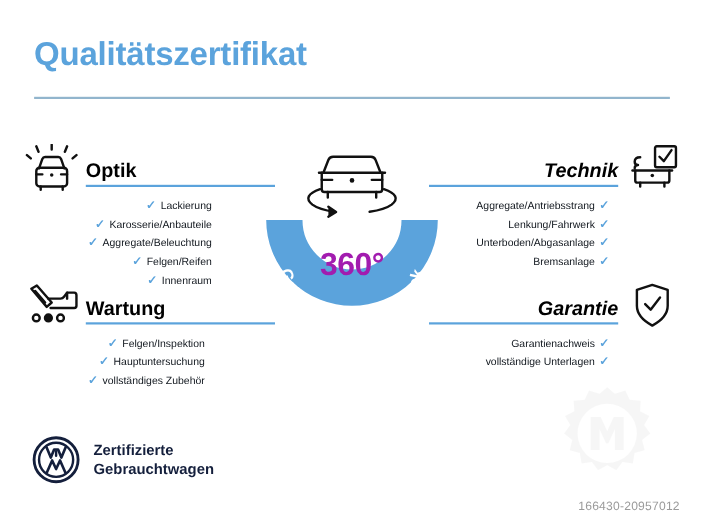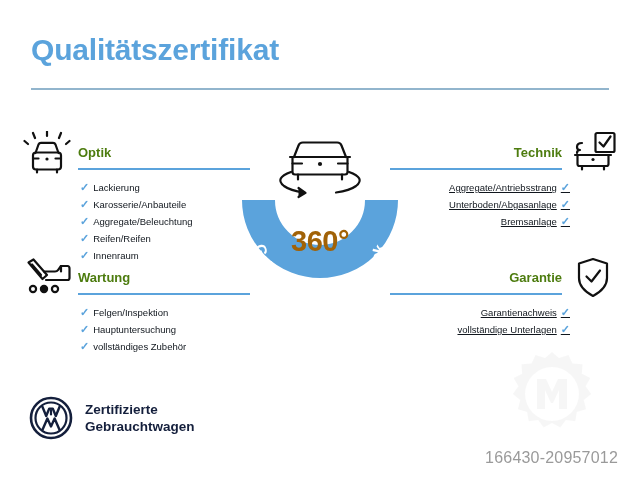--- a/index.html
+++ b/index.html
@@ -53,29 +53,29 @@
     top: 0;
   }
   .sec-optik .sec-icon,
   .sec-wartung .sec-icon { left: 0; }
   .sec-technik .sec-icon,
   .sec-garantie .sec-icon { right: 0; }
 
   .sec-head {
     position: absolute;
     top: 14px;
-    font-size: 13px;
-    font-weight: bold;
-    color: #4d7c0f;
+    font-size: 18px;
+    font-weight: bold;
+    color: #000000;
     white-space: nowrap;
   }
   .sec-optik .sec-head,
   .sec-wartung .sec-head { left: 56px; }
   .sec-technik .sec-head,
-  .sec-garantie .sec-head { right: 56px; }
+  .sec-garantie .sec-head { right: 56px; font-style: italic; }
 
   .sec-rule {
     position: absolute;
     top: 37px;
     height: 2px;
     background: #5ba3dc;
   }
   .sec-optik .sec-rule,
   .sec-wartung .sec-rule { left: 56px; right: -16px; }
   .sec-technik .sec-rule,
@@ -84,25 +84,26 @@
   .sec-list {
     position: absolute;
     top: 48px;
     list-style: none;
     margin: 0;
     padding: 0;
     font-size: 9.5px;
     line-height: 16px;
     color: #10161d;
     white-space: nowrap;
+    text-align: right;
   }
   .sec-optik .sec-list,
   .sec-wartung .sec-list { left: 58px; }
   .sec-technik .sec-list,
-  .sec-garantie .sec-list { right: 48px; text-align: right; text-decoration: underline; }
+  .sec-garantie .sec-list { right: 64px; text-align: right; }
 
   .sec-list li { display: block; }
   .check {
     color: #5ba3dc;
     font-size: 11px;
     font-weight: bold;
   }
   .sec-optik .check,
   .sec-wartung .check { margin-right: 4px; }
   .sec-technik .check,
@@ -119,21 +120,21 @@
   .badge svg { display: block; }
 
   .badge-360 {
     position: absolute;
     left: 0;
     top: 101px;
     width: 172px;
     text-align: center;
     font-size: 29px;
     font-weight: bold;
-    color: #a16207;
+    color: #a21caf;
     letter-spacing: -0.5px;
   }
 
   
   .watermark {
     position: absolute;
     left: 506px;
     top: 348px;
     width: 92px;
     height: 92px;
@@ -155,21 +156,21 @@
     font-weight: bold;
     line-height: 17px;
     color: #141f3c;
     white-space: nowrap;
   }
 
   .ref-id {
     position: absolute;
     right: 22px;
     bottom: 13px;
-    font-size: 16px;
+    font-size: 11px;
     color: #9a9a9a;
     letter-spacing: 0.2px;
   }
 </style>
 </head>
 <body>
 
 <div class="page-title">Qualitätszertifikat</div>
 <div class="title-rule"></div>
 
@@ -185,21 +186,21 @@
         <path d="M15 38.5 L15 41.5 M35 38.5 L35 41.5"></path>
       </g>
     </svg>
   </span>
   <div class="sec-head">Optik</div>
   <div class="sec-rule"></div>
   <ul class="sec-list">
     <li><span class="check">✓</span><span>Lackierung</span></li>
     <li><span class="check">✓</span><span>Karosserie/Anbauteile</span></li>
     <li><span class="check">✓</span><span>Aggregate/Beleuchtung</span></li>
-    <li><span class="check">✓</span><span>Reifen/Reifen</span></li>
+    <li><span class="check">✓</span><span>Felgen/Reifen</span></li>
     <li><span class="check">✓</span><span>Innenraum</span></li>
   </ul>
 </div>
 
 <div class="section sec-wartung">
   <span class="sec-icon">
     <svg viewBox="0 0 50 44" width="50" height="44">
       <g fill="none" stroke="#111111" stroke-width="2.2" stroke-linecap="round" stroke-linejoin="round">
         <path d="M6.5 6.5 L11.5 3.5 L25 19 L20.5 23 Z"></path>
         <path d="M10 8.5 L19 19"></path>
@@ -231,20 +232,21 @@
         <path d="M9.5 24 L9.5 33 Q9.5 35 11.5 35 L38.5 35 Q40.5 35 40.5 33 L40.5 24"></path>
         <circle cx="25" cy="28.5" r="1.6" fill="#111111" stroke="none"></circle>
         <path d="M14 35 L14 38.5 M36 35 L36 38.5"></path>
       </g>
     </svg>
   </span>
   <div class="sec-head">Technik</div>
   <div class="sec-rule"></div>
   <ul class="sec-list">
     <li><span>Aggregate/Antriebsstrang</span><span class="check">✓</span></li>
+    <li><span>Lenkung/Fahrwerk</span><span class="check">✓</span></li>
     <li><span>Unterboden/Abgasanlage</span><span class="check">✓</span></li>
     <li><span>Bremsanlage</span><span class="check">✓</span></li>
   </ul>
 </div>
 
 <div class="section sec-garantie">
   <span class="sec-icon">
     <svg viewBox="0 0 50 44" width="50" height="44">
       <g fill="none" stroke="#111111" stroke-width="2.2" stroke-linecap="round" stroke-linejoin="round">
         <path d="M25 3 L39 7.5 L39 22 Q39 32.5 25 40 Q11 32.5 11 22 L11 7.5 Z"></path>

